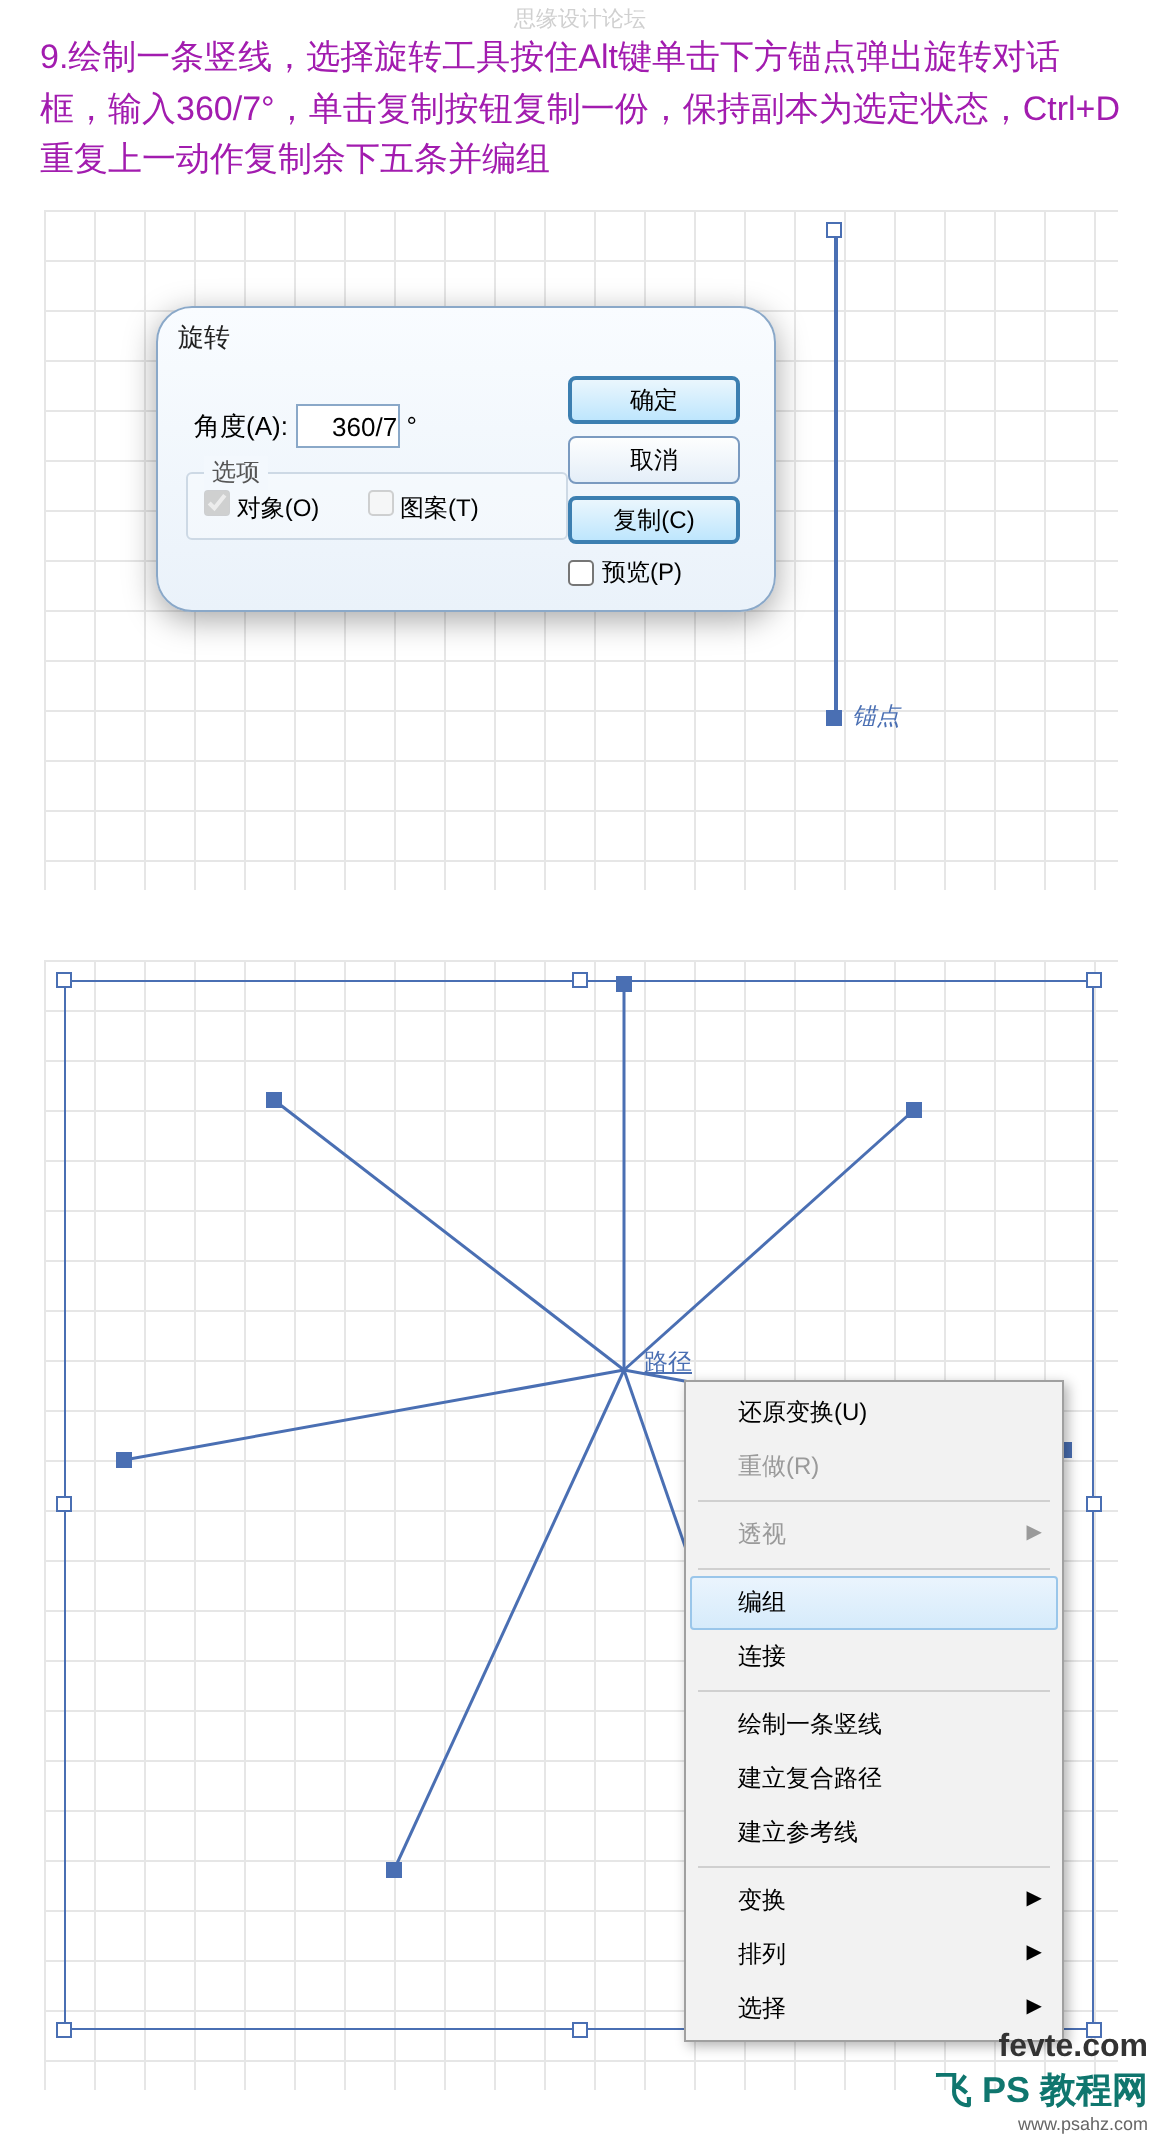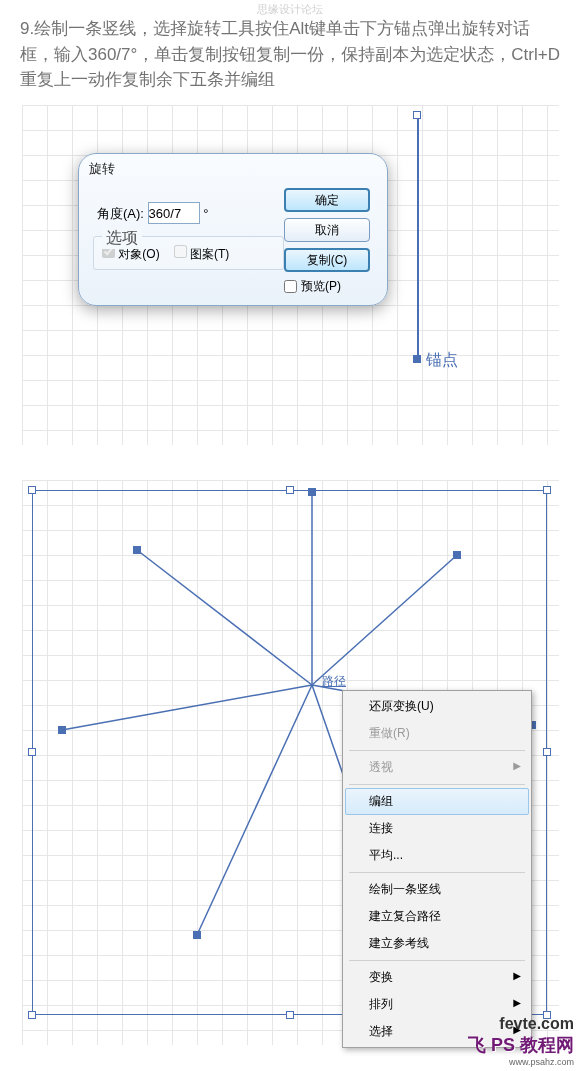--- a/index.html
+++ b/index.html
@@ -1,49 +1,49 @@
 <!DOCTYPE html>
 <html><head>
 <meta charset="utf-8">
 <style>
   * { box-sizing: border-box; margin: 0; padding: 0; }
   body { width: 580px; height: 1071px; font-family: "Microsoft YaHei", sans-serif; font-size: 13px; background: #fff; position: relative; overflow: hidden; }
   .watermark-top { position: absolute; top: 2px; left: 0; right: 0; text-align: center; color: #d0d0d0; font-size: 11px; z-index: 5; }
-  .instructions { position: absolute; top: 16px; left: 20px; right: 16px; color: #737373; font-size: 17px; line-height: 1.5; z-index: 5; }
+  .instructions { position: absolute; top: 16px; left: 20px; right: 16px; color: #a21caf; font-size: 17px; line-height: 1.5; z-index: 5; }
   .canvas1 { position: absolute; top: 105px; left: 22px; width: 537px; height: 340px; background-image: linear-gradient(#e6e6e6 1px, transparent 1px), linear-gradient(90deg, #e6e6e6 1px, transparent 1px); background-size: 25px 25px; }
   .canvas2 { position: absolute; top: 480px; left: 22px; width: 537px; height: 565px; background-image: linear-gradient(#e6e6e6 1px, transparent 1px), linear-gradient(90deg, #e6e6e6 1px, transparent 1px); background-size: 25px 25px; }
   .vline { position: absolute; left: 395px; top: 8px; width: 2px; height: 245px; background: #4a6fb3; }
   .handle-sq { position: absolute; width: 8px; height: 8px; border: 1px solid #4a6fb3; background: #fff; }
   .handle-fill { position: absolute; width: 8px; height: 8px; background: #4a6fb3; }
-  .anchor-label { position: absolute; color: #4a6fb3; font-size: 16px; }
+  .anchor-label { position: absolute; color: #4a6fb3; font-size: 12px; font-style: italic; }
   .dialog { position: absolute; left: 78px; top: 153px; width: 310px; background: linear-gradient(#f9fcff,#eaf2fa); border: 1px solid #8aa8c8; border-radius: 18px; box-shadow: 0 4px 16px rgba(0,0,0,0.35); }
   .dlg-title { height: 30px; padding: 6px 10px; font-size: 13px; color: #222; }
   .dlg-body { display: flex; padding: 4px 8px 10px 14px; }
   .dlg-left { flex: 1; }
   .dlg-right { width: 95px; }
   .angle-row { padding: 14px 0 12px 4px; }
-  .angle-input { width: 52px; height: 22px; border: 1px solid #8aa8c8; background: #fff; text-align: left; font-size: 13px; }
+  .angle-input { width: 52px; height: 22px; border: 1px solid #8aa8c8; background: #fff; text-align: right; font-size: 13px; }
   .options-box { border: 1px solid #cdd9e5; border-radius: 3px; padding: 8px 8px 6px 8px; position: relative; background: rgba(255,255,255,0.3); }
-  .options-legend { position: absolute; top: -9px; left: 8px; background: linear-gradient(#f3f8fd,#f3f8fd); padding: 0 4px; font-size: 16px; color: #555; }
-  .cb-row { display: flex; gap: 14px; font-size: 12px; }
+  .options-legend { position: absolute; top: -9px; left: 8px; background: linear-gradient(#f3f8fd,#f3f8fd); padding: 0 4px; font-size: 12px; color: #555; }
+  .cb-row { display: flex; gap: 24px; font-size: 12px; }
   .btn { display: block; width: 86px; height: 24px; margin-bottom: 6px; border: 1px solid #7a9ac0; border-radius: 4px; background: linear-gradient(#fdfefe,#e4eef8); font-size: 12px; cursor: pointer; }
   .btn-primary { border: 2px solid #3c7fb1; background: linear-gradient(#eaf6fd,#bee6fd); }
   .preview-row { font-size: 12px; display: flex; align-items: center; gap: 4px; }
   .lines-svg { position: absolute; top: 0; left: 0; }
   .bbox { position: absolute; border: 1px solid #4a6fb3; background: transparent; }
   .path-label { position: absolute; color: #4a6fb3; font-size: 12px; }
   .ctx-menu { position: absolute; width: 190px; background: #f2f2f2; border: 1px solid #a0a0a0; box-shadow: 2px 2px 6px rgba(0,0,0,0.3); padding: 2px; font-size: 12px; }
   .ctx-item { padding: 5px 20px 5px 24px; cursor: default; position: relative; }
   .ctx-item.disabled { color: #9a9a9a; }
   .ctx-item.hl { background: linear-gradient(#eaf4fd,#d6ebfb); border: 1px solid #9ac6ea; border-radius: 2px; padding: 4px 19px 4px 23px; }
   .ctx-sep { height: 1px; background: #d0d0d0; margin: 3px 4px; }
   .ctx-arrow { position: absolute; right: 8px; top: 6px; font-size: 10px; }
   .wm-bottom { position: absolute; right: 6px; bottom: 4px; text-align: right; z-index: 50; }
   .wm1 { font-size: 16px; font-weight: bold; color: #333; font-family: Arial; }
-  .wm2 { font-size: 18px; font-weight: bold; color: #701a75; text-shadow: 1px 1px 0 #fff; }
+  .wm2 { font-size: 18px; font-weight: bold; color: #0f766e; text-shadow: 1px 1px 0 #fff; }
   .wm3 { font-size: 9px; color: #666; }
 </style>
 </head>
 <body>
 
 <div class="watermark-top">思缘设计论坛</div>
 
 <div class="instructions">9.绘制一条竖线，选择旋转工具按住Alt键单击下方锚点弹出旋转对话框，输入360/7°，单击复制按钮复制一份，保持副本为选定状态，Ctrl+D重复上一动作复制余下五条并编组</div>
 
 <div class="canvas1">
@@ -115,21 +115,20 @@
   <div class="path-label" style="left:300px; top:193px;text-decoration:underline;">路径</div>
 
   <div class="ctx-menu" style="left:320px; top:210px;">
     <div class="ctx-item">还原变换(U)</div>
     <div class="ctx-item disabled">重做(R)</div>
     <div class="ctx-sep"></div>
     <div class="ctx-item disabled"><span>透视</span><span class="ctx-arrow">▶</span></div>
     <div class="ctx-sep"></div>
     <div class="ctx-item hl">编组</div>
     <div class="ctx-item">连接</div>
-    <div class="ctx-item">平均...</div>
     <div class="ctx-sep"></div>
     <div class="ctx-item">绘制一条竖线</div>
     <div class="ctx-item">建立复合路径</div>
     <div class="ctx-item">建立参考线</div>
     <div class="ctx-sep"></div>
     <div class="ctx-item"><span>变换</span><span class="ctx-arrow">▶</span></div>
     <div class="ctx-item"><span>排列</span><span class="ctx-arrow">▶</span></div>
     <div class="ctx-item"><span>选择</span><span class="ctx-arrow">▶</span></div>
   </div>
 </div>

